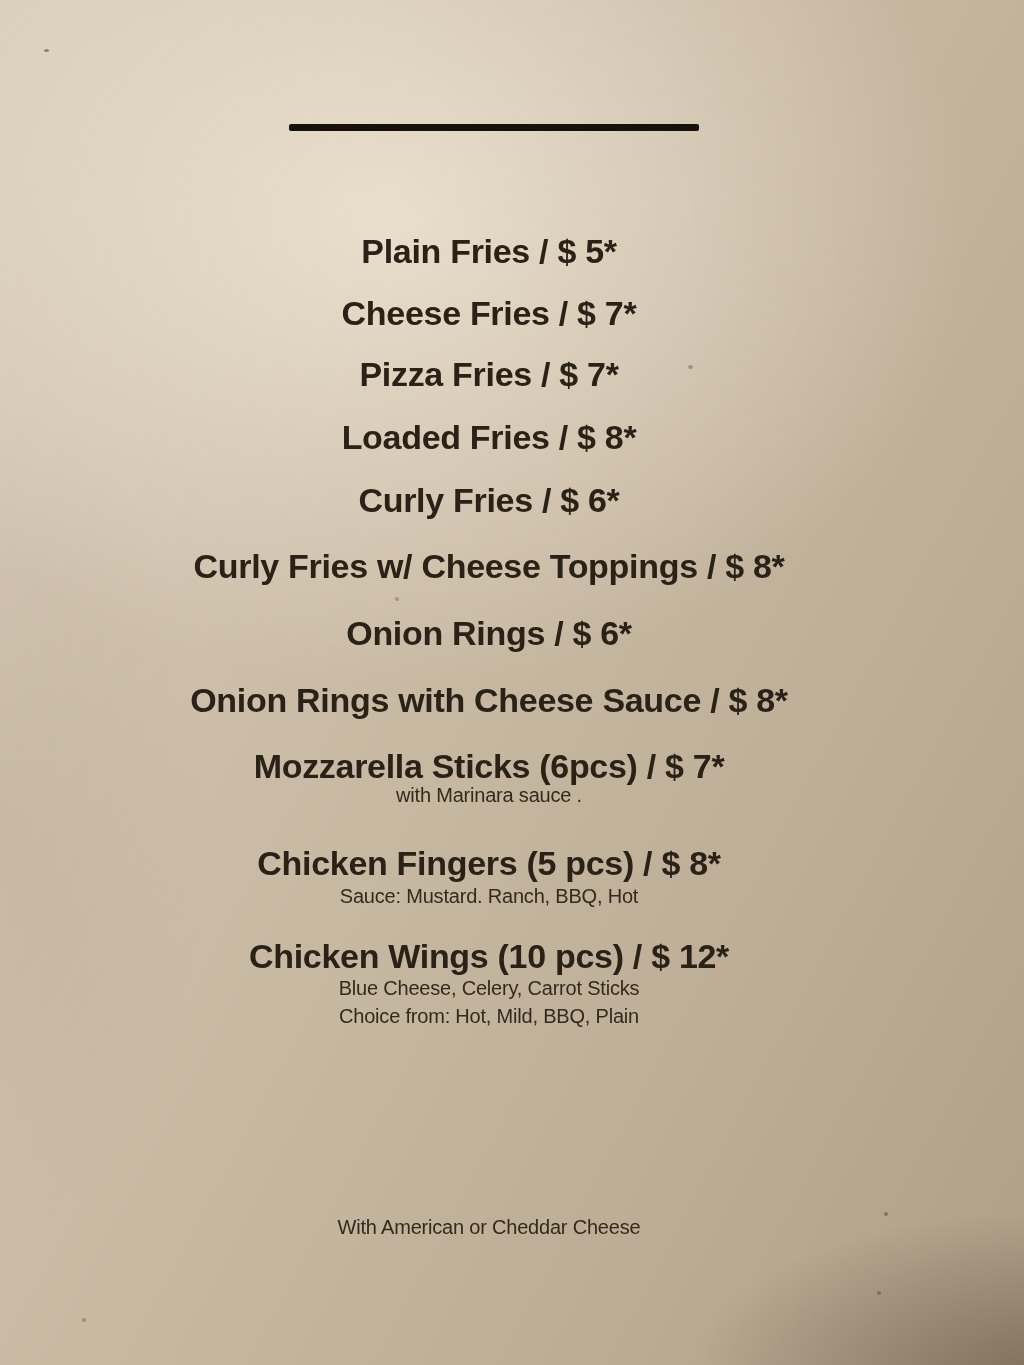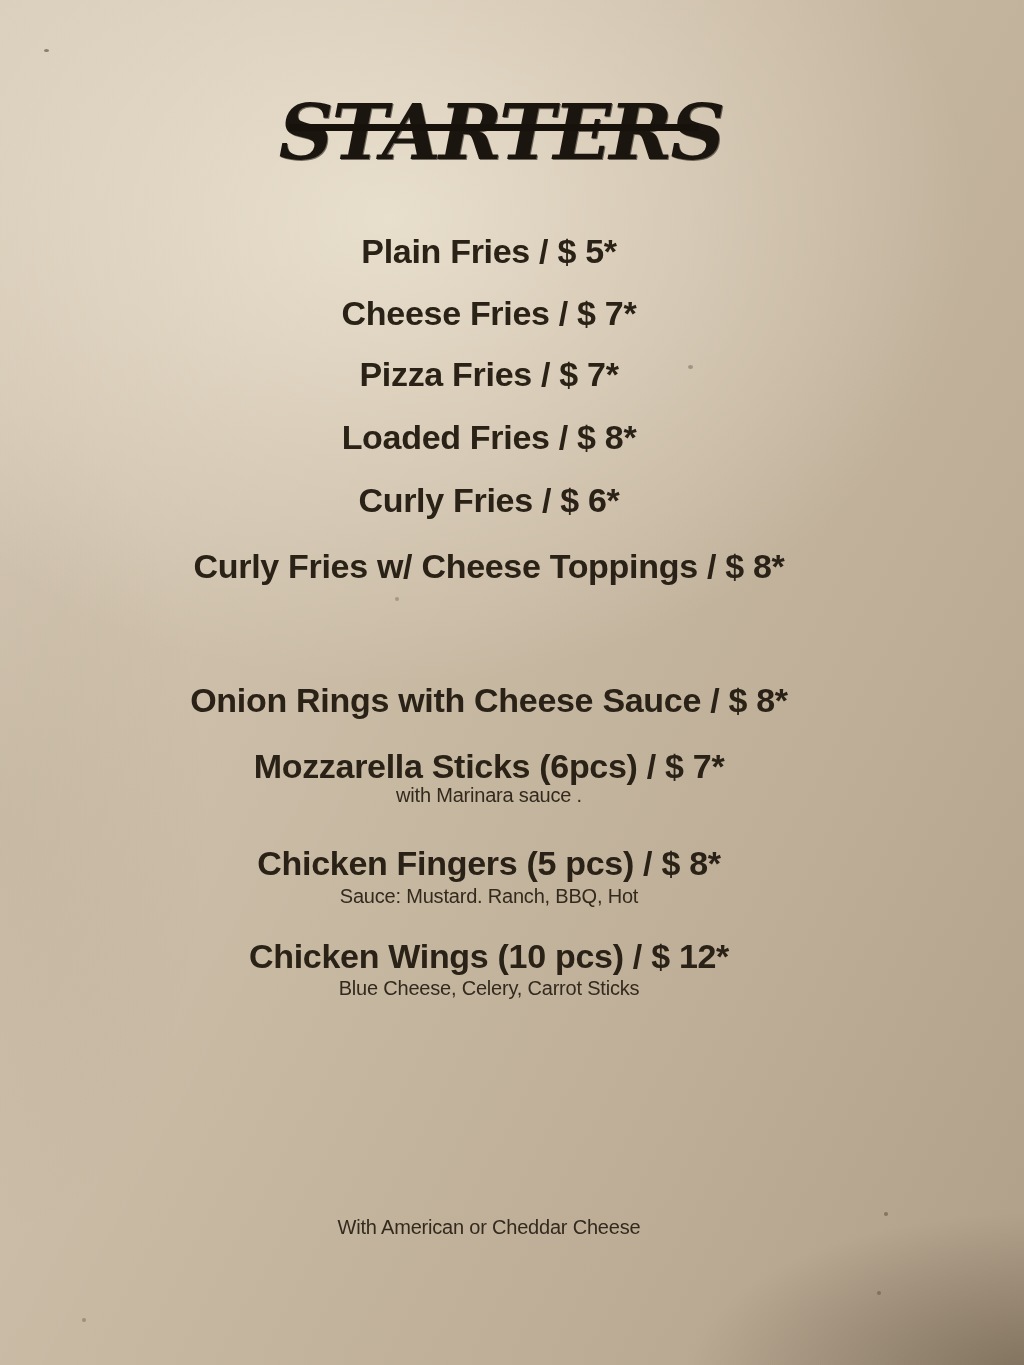--- a/index.html
+++ b/index.html
@@ -73,39 +73,40 @@
     position: absolute;
     border-radius: 50%;
     background: #473828;
   }
 </style>
 </head>
 <body>
 
 <div class="paper">
 
-  <h1 class="titlebox">STARTERS</h1>
   <div class="title-underline"></div>
 
   <div class="item" style="top:235px">Plain Fries / $ 5*</div>
   <div class="item" style="top:297px">Cheese Fries / $ 7*</div>
   <div class="item" style="top:358px">Pizza Fries / $ 7*</div>
   <div class="item" style="top:421px">Loaded Fries / $ 8*</div>
   <div class="item" style="top:484px">Curly Fries / $ 6*</div>
   <div class="item" style="top:550px">Curly Fries w/ Cheese Toppings / $ 8*</div>
+  <div class="item" style="top:617px">Onion Rings / $ 6*</div>
   <div class="item" style="top:684px">Onion Rings with Cheese Sauce / $ 8*</div>
 
   <div class="item" style="top:750px">Mozzarella Sticks (6pcs) / $ 7*</div>
   <div class="sub" style="top:783px">with Marinara sauce .</div>
 
   <div class="item" style="top:847px">Chicken Fingers (5 pcs) / $ 8*</div>
   <div class="sub" style="top:884px">Sauce: Mustard. Ranch, BBQ, Hot</div>
 
   <div class="item" style="top:940px">Chicken Wings (10 pcs) / $ 12*</div>
   <div class="sub" style="top:976px">Blue Cheese, Celery, Carrot Sticks</div>
+  <div class="sub" style="top:1004px">Choice from: Hot, Mild, BBQ, Plain</div>
 
 
   <div class="sub" style="top:1215px">With American or Cheddar Cheese</div>
 
   <div class="speck" style="left:44px;  top:49px;   width:5px; height:3px; opacity:0.55;"></div>
   <div class="speck" style="left:688px; top:365px;  width:5px; height:4px; opacity:0.35;"></div>
   <div class="speck" style="left:395px; top:597px;  width:4px; height:4px; opacity:0.30;"></div>
   <div class="speck" style="left:884px; top:1212px; width:4px; height:4px; opacity:0.45;"></div>
   <div class="speck" style="left:877px; top:1291px; width:4px; height:4px; opacity:0.38;"></div>
   <div class="speck" style="left:82px;  top:1318px; width:4px; height:4px; opacity:0.32;"></div>

